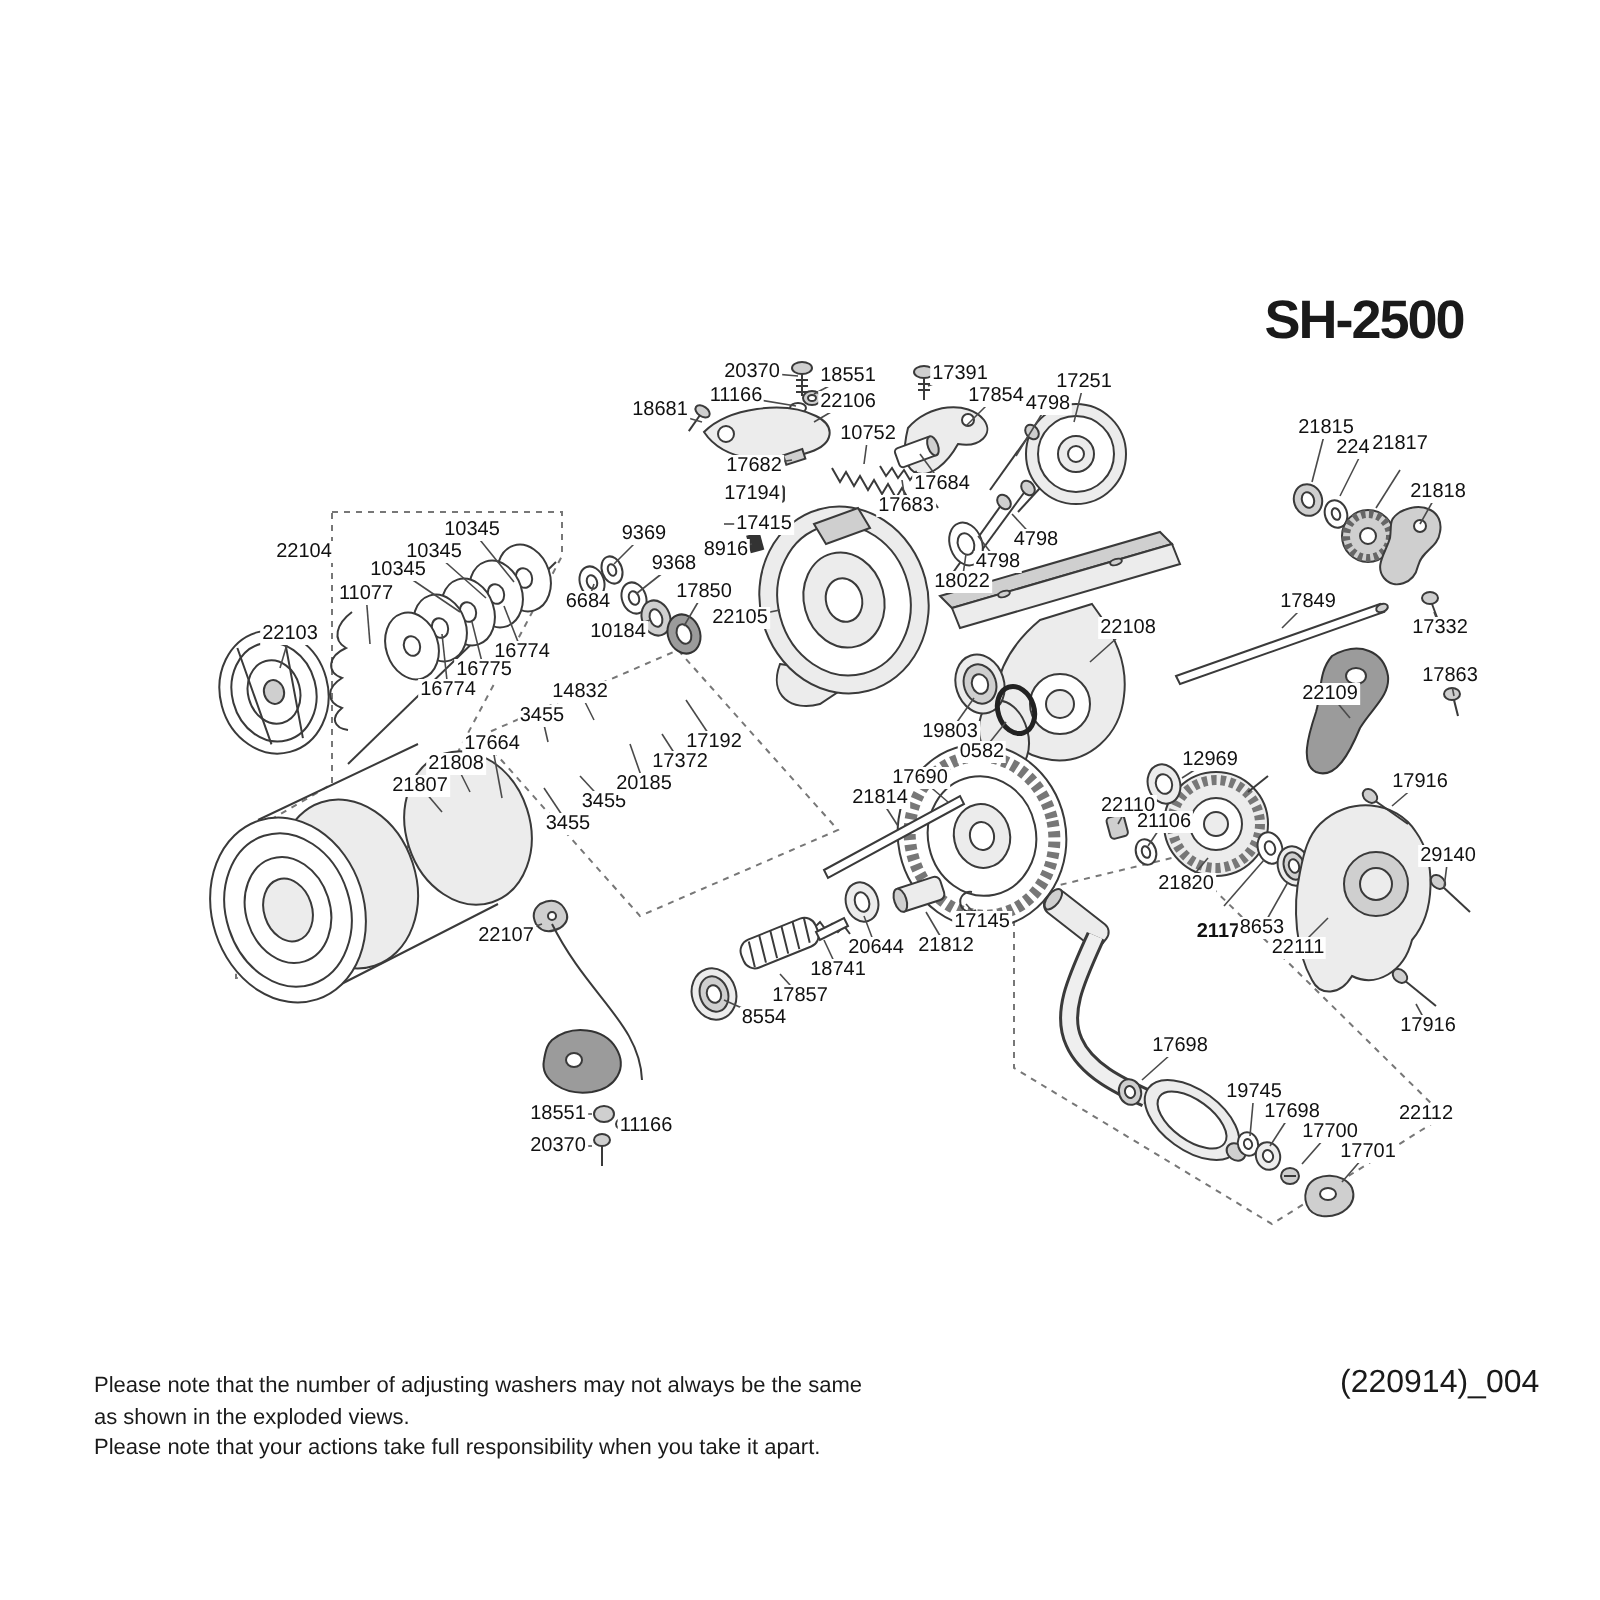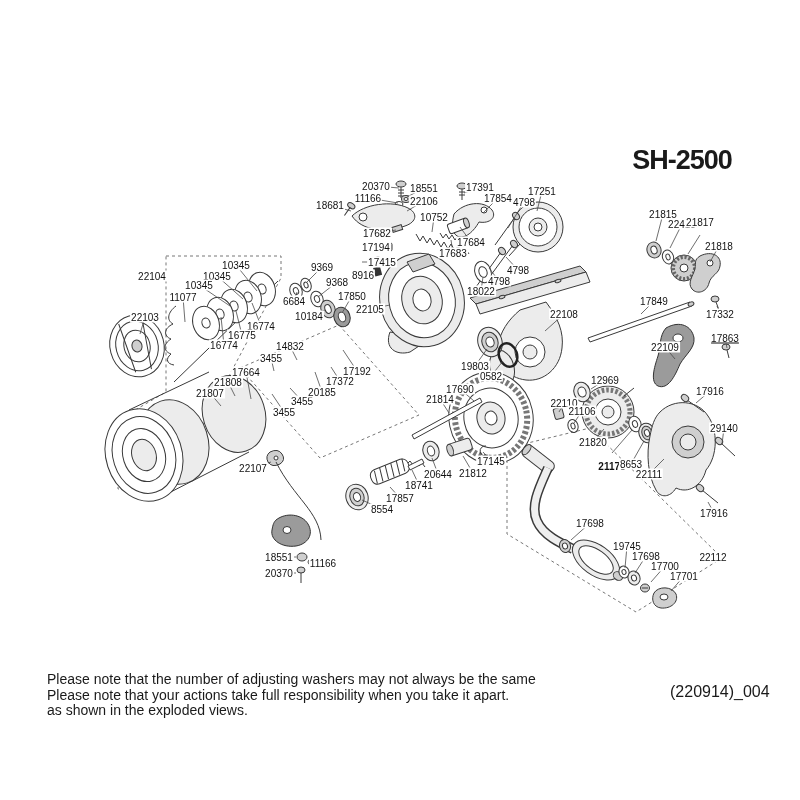--- a/index.html
+++ b/index.html
@@ -4,21 +4,21 @@
 <style>
   html,body{margin:0;padding:0;background:#fff;}
   .page{position:relative;width:800px;height:800px;background:#fff;overflow:hidden;
         font-family:"Liberation Sans",sans-serif;color:#1a1a1a;margin-left:24px;}
   svg{position:absolute;left:0;top:0;z-index:1;}
   #labels-layer{position:absolute;left:0;top:0;width:800px;height:800px;z-index:2;pointer-events:none;}
   .part-label{position:absolute;transform:translate(-50%,-50%);font-size:10px;line-height:11px;
         color:#111;background:#fff;padding:0 1px;white-space:nowrap;}
   .title{position:absolute;left:608px;top:145px;width:100px;text-align:center;font-size:27px;
         font-weight:bold;letter-spacing:-1px;z-index:3;}
-  .notes{position:absolute;left:23px;top:672px;font-size:14px;line-height:15.5px;z-index:3;}
+  .notes{position:absolute;left:23px;top:686px;font-size:11px;line-height:15.5px;z-index:3;}
   .doc-code{position:absolute;left:646px;top:683px;font-size:16px;z-index:3;}
   .ln{fill:none;stroke:#3a3a3a;stroke-width:1;}
   .fw{fill:#ffffff;stroke:#3a3a3a;stroke-width:1;}
   .fl{fill:#ececec;stroke:#3a3a3a;stroke-width:1;}
   .fm{fill:#cfcfcf;stroke:#3a3a3a;stroke-width:1;}
   .fd{fill:#9b9b9b;stroke:#333;stroke-width:1;}
   .dash{fill:none;stroke:#777;stroke-width:1;stroke-dasharray:3,3;}
   .leader{stroke:#4a4a4a;stroke-width:0.8;}
 </style>
 </head>
@@ -516,21 +516,21 @@
       <div class="part-label" style="left: 607px; top: 464px;">8653</div>
       <div class="part-label" style="left: 625px; top: 474px;">22111</div>
       <div class="part-label" style="left: 414px; top: 474px;">20644</div>
       <div class="part-label" style="left: 449px; top: 473px;">21812</div>
       <div class="part-label" style="left: 467px; top: 461px;">17145</div>
       <div class="part-label" style="left: 395px; top: 485px;">18741</div>
       <div class="part-label" style="left: 358px; top: 509px;">8554</div>
       <div class="part-label" style="left: 376px; top: 498px;">17857</div>
       <div class="part-label" style="left: 630px; top: 301px;">17849</div>
       <div class="part-label" style="left: 696px; top: 314px;">17332</div>
-      <div class="part-label" style="left: 701px; top: 338px; text-decoration: underline;">17863</div>
+      <div class="part-label" style="left: 701px; top: 338px;">17863</div>
       <div class="part-label" style="left: 641px; top: 347px;">22109</div>
       <div class="part-label" style="left: 686px; top: 391px;">17916</div>
       <div class="part-label" style="left: 700px; top: 428px;">29140</div>
       <div class="part-label" style="left: 690px; top: 513px;">17916</div>
       <div class="part-label" style="left: 639px; top: 214px;">21815</div>
       <div class="part-label" style="left: 658px; top: 224px;">22418</div>
       <div class="part-label" style="left: 676px; top: 222px;">21817</div>
       <div class="part-label" style="left: 695px; top: 246px;">21818</div>
       <div class="part-label" style="left: 255px; top: 557px;">18551</div>
       <div class="part-label" style="left: 299px; top: 563px;">11166</div>
@@ -538,18 +538,18 @@
       <div class="part-label" style="left: 566px; top: 523px;">17698</div>
       <div class="part-label" style="left: 603px; top: 546px;">19745</div>
       <div class="part-label" style="left: 622px; top: 556px;">17698</div>
       <div class="part-label" style="left: 641px; top: 566px;">17700</div>
       <div class="part-label" style="left: 660px; top: 576px;">17701</div>
       <div class="part-label" style="left: 689px; top: 557px;">22112</div>
     </div>
 
   <div class="notes">
     <div>Please note that the number of adjusting washers may not always be the same</div>
+    <div>as shown in the exploded views.</div>
     <div>Please note that your actions take full responsibility when you take it apart.</div>
-    <div>as shown in the exploded views.</div>
   </div>
   <div class="doc-code">(220914)_004</div>
 
 </div>
 
 </body></html>

